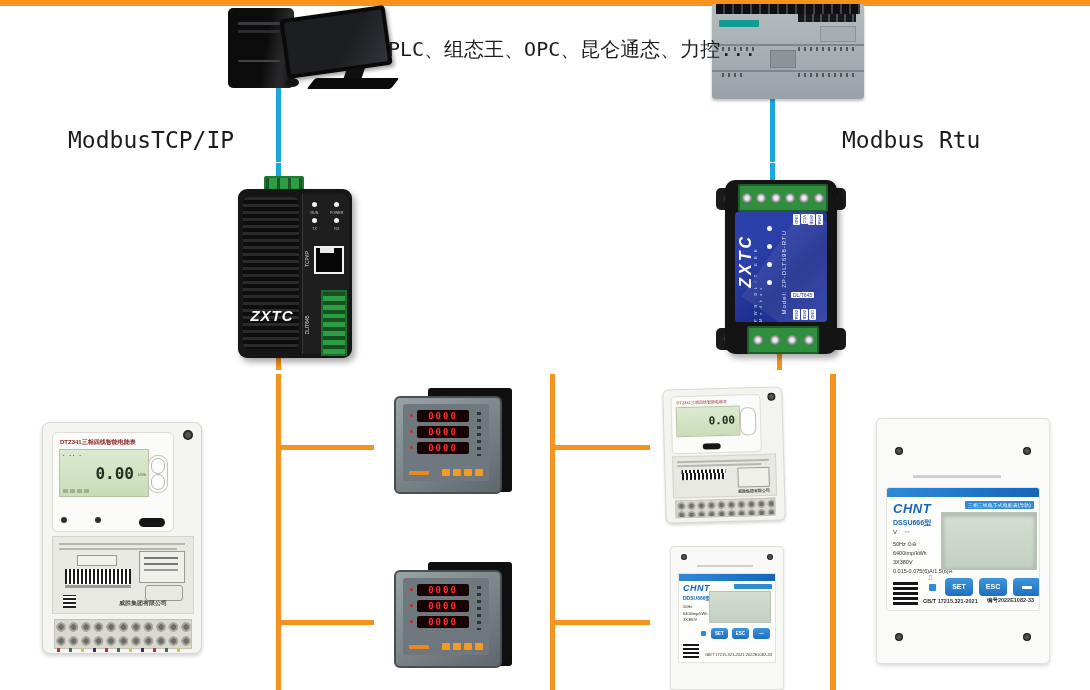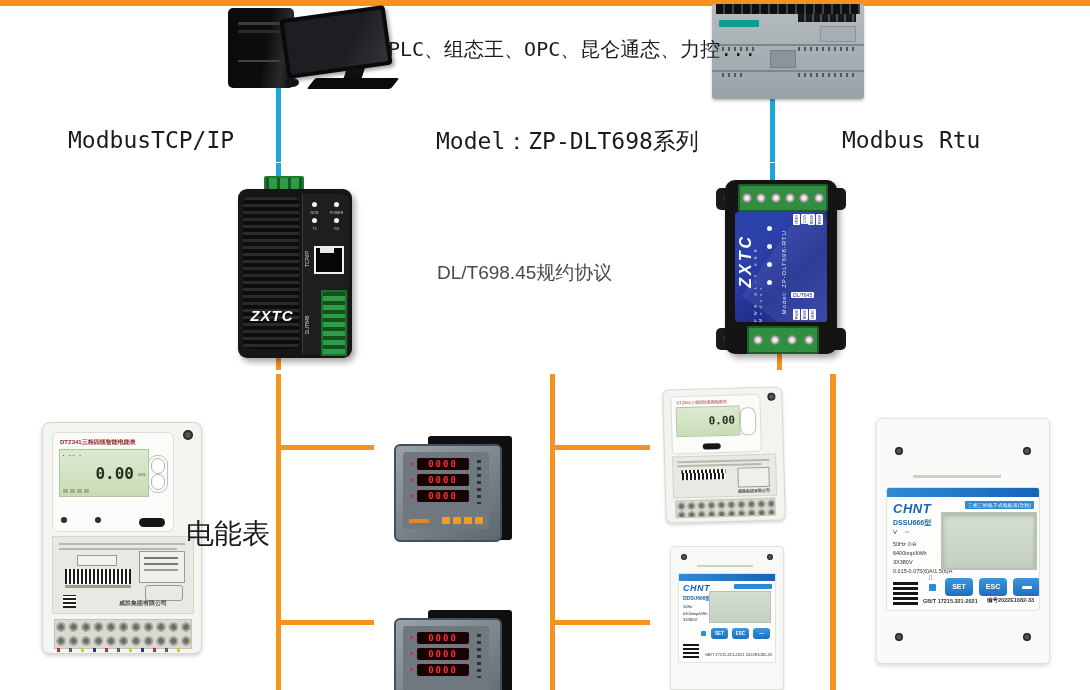--- a/index.html
+++ b/index.html
@@ -166,21 +166,21 @@
      background:repeating-linear-gradient(0deg,#222 0 2px,#fff 2px 4px),
                 repeating-linear-gradient(90deg,#222 0 2px,rgba(255,255,255,0) 2px 4px);}
   .dtz-co{position:absolute;right:26px;bottom:5px;font-size:6px;color:#4c4c46;font-weight:bold;}
   .dtz-terms{position:absolute;left:11px;top:196px;width:136px;height:28px;background:#d9d9d2;border:1px solid #c2c2ba;
      background-image:radial-gradient(circle at 6px 7px,#6d6d66 2.5px,#a5a59c 3px 4.5px,transparent 5px);
      background-size:12.5px 14px;}
   .dtz-wires{position:absolute;left:14px;top:225px;width:128px;height:4px;
      background:repeating-linear-gradient(90deg,#b33 0 3px,transparent 3px 12px,#374 12px 15px,transparent 15px 24px,#cc4 24px 27px,transparent 27px 36px,#336 36px 39px,transparent 39px 48px);}
 
   
-  .pm{width:122px;height:100px;z-index:10;margin-top:48px;}
+  .pm{width:122px;height:100px;z-index:10;}
   .pm1{left:394px;top:396px;} .pm2{left:394px;top:570px;}
   .pm-back{position:absolute;left:34px;top:-8px;width:84px;height:104px;background:#0f0f10;border-radius:3px;}
   .pm-bezel{position:absolute;left:0;top:0;width:104px;height:94px;background:linear-gradient(145deg,#9aa3a7,#5d676d);
      border:2px solid #454f55;border-radius:6px;}
   .pm-face{position:absolute;left:7px;top:6px;width:86px;height:77px;background:#6e787e;border-radius:3px;}
   .pm-row{position:absolute;left:14px;width:52px;height:12px;background:#170303;border-radius:2px;
      color:#ff2d2d;font-family:"DejaVu Sans Mono",monospace;font-size:9px;font-weight:bold;
      letter-spacing:2px;text-align:center;line-height:12px;}
   .pm-r1{top:6px;} .pm-r2{top:22px;} .pm-r3{top:38px;}
   .pm-dot{position:absolute;left:7px;width:3px;height:3px;border-radius:50%;background:#d22;}
@@ -542,18 +542,15 @@
       <div class="chb-btn chb-b2">ESC</div>
       <div class="chb-btn chb-b3"><i></i></div>
       <div class="chb-qr"></div>
       <div class="chb-std">GB/T 17215.321-2021</div>
       <div class="chb-ser">编号2022E1082-33</div>
     </div>
   </div>
 
   <div class="lbl mono lbl-tcpip">ModbusTCP/IP</div>
   <div class="lbl mono lbl-soft">PLC、组态王、OPC、昆仑通态、力控...</div>
-  <div class="lbl mono lbl-model">Model：ZP-DLT698系列</div>
   <div class="lbl mono lbl-mrtu">Modbus Rtu</div>
-  <div class="lbl lbl-proto">DL/T698.45规约协议</div>
-  <div class="lbl serifcjk lbl-big lbl-energy">电能表</div>
 
 </div>
 
 </body></html>

